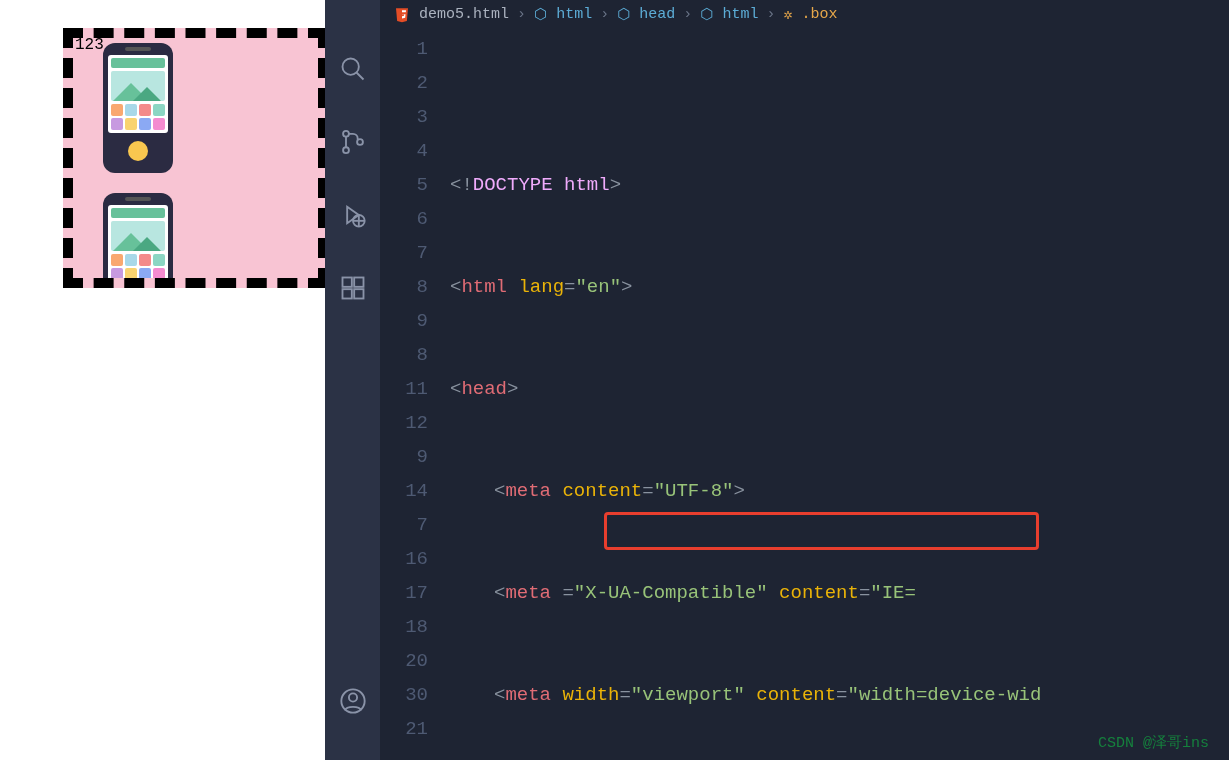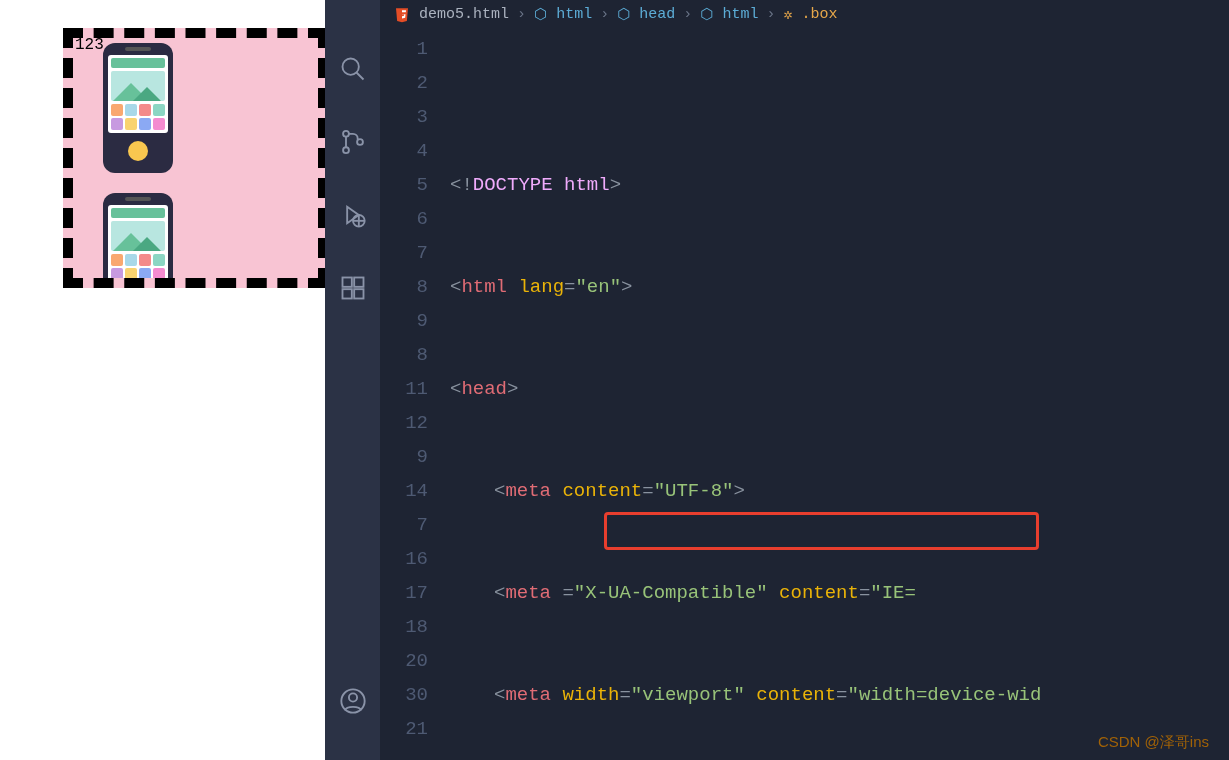--- a/index.html
+++ b/index.html
@@ -59,21 +59,21 @@
 .gutter { width:70px; text-align:right; color:#4e5a73; padding-right:22px; user-select:none;}
 .gutter div { height:34px; }
 .code { flex:1; position:relative; white-space:pre; }
 .code .line { height:34px; display:flex; align-items:center; position:relative;}
 .c-punct{color:#89929f}
 .c-tag{color:#e06c75}
 .c-doctype{color:#f0abfc}
 .c-attr{color:#eab308}
 .c-str{color:#98c379}
 .hl-box { position:absolute; border:3px solid #e83e2e; border-radius:4px; }
-.watermark { position:absolute; right:20px; bottom:8px; color:#a16207; font-size:15px; font-family:Liberation Sans, sans-serif;}
+.watermark { position:absolute; right:20px; bottom:8px; color:#15803d; font-size:15px; font-family:Liberation Mono, monospace;}
 </style>
 </head>
 <body>
 
 <div class="left-pane">
   <div class="box-demo">
     <span class="txt">123</span>
     <div class="phone p1">
       <div class="ph-body">
           <div class="ph-spk"></div>

